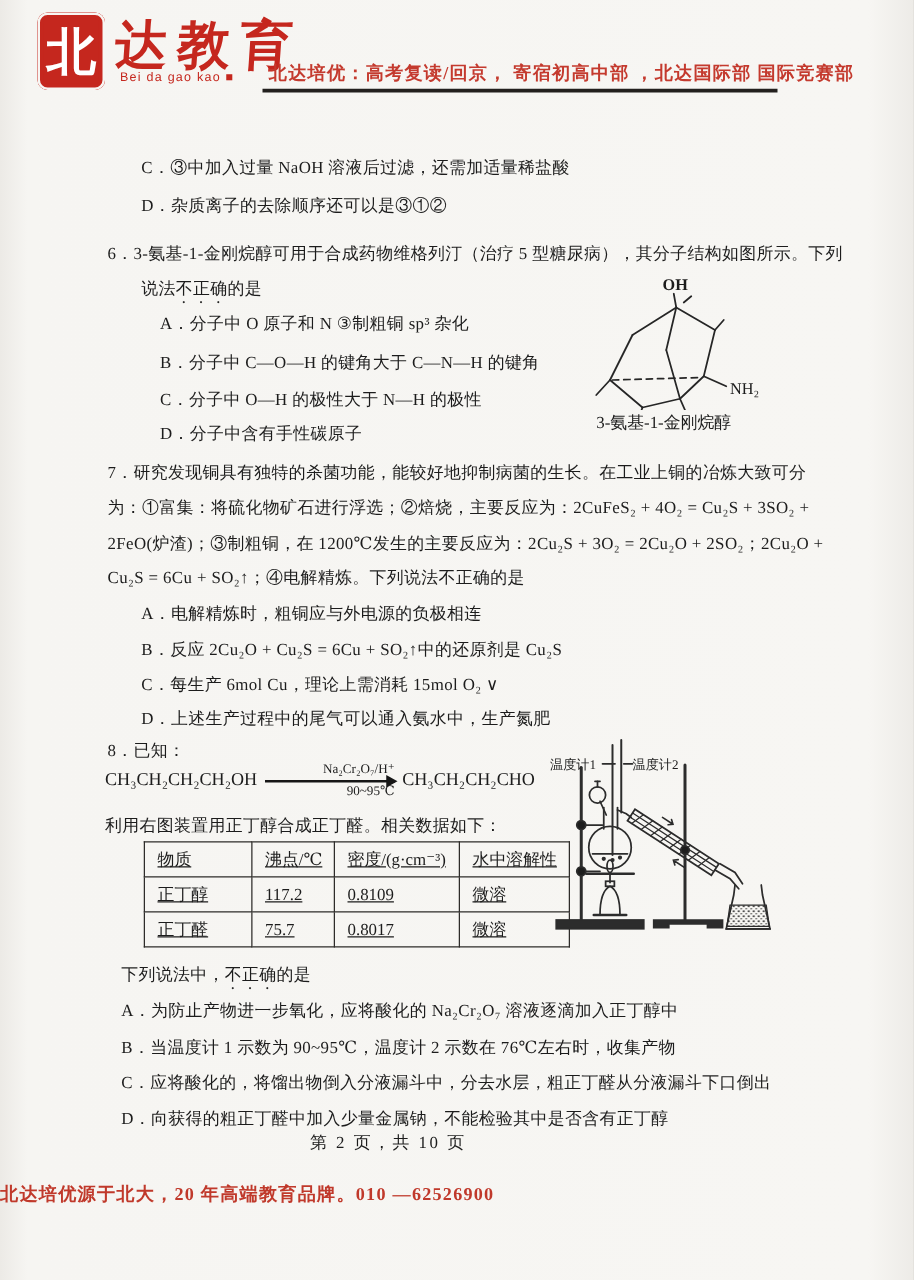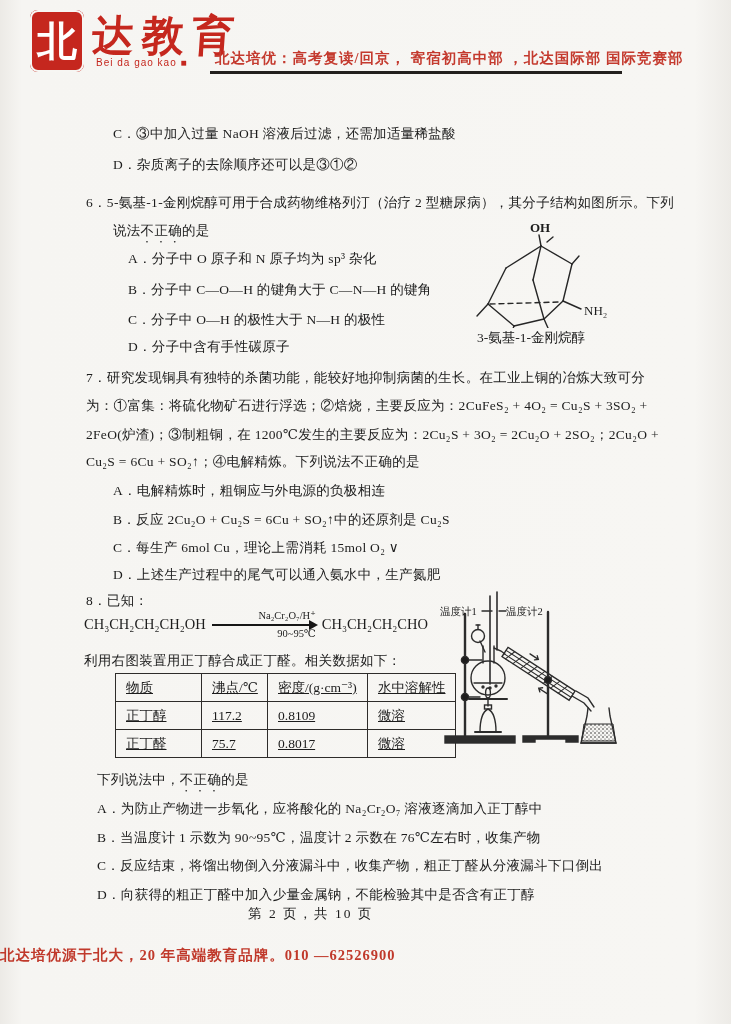--- a/index.html
+++ b/index.html
@@ -63,24 +63,24 @@
     <span>北</span>
   </div>
   <div class="abs brand">达教育</div>
   <div class="abs brand-sub">Bei da gao kao ■</div>
   <div class="abs slogan">北达培优：高考复读/回京， 寄宿初高中部 ，北达国际部 国际竞赛部</div>
   <div class="abs header-rule"></div>
 
   <div class="abs opt" style="left:113px; top:125px;">C．③中加入过量 NaOH 溶液后过滤，还需加适量稀盐酸</div>
   <div class="abs opt" style="left:113px; top:156px;">D．杂质离子的去除顺序还可以是③①②</div>
 
-  <div class="abs body-text" style="left:86px; top:194px;">6．5-氨基-1-金刚烷醇可用于合成药物维格列汀（治疗 2 型糖尿病），其分子结构如图所示。下列</div>
+  <div class="abs body-text" style="left:86px; top:194px;">6．3-氨基-1-金刚烷醇可用于合成药物维格列汀（治疗 5 型糖尿病），其分子结构如图所示。下列</div>
   <div class="abs body-text" style="left:113px; top:222px;"><span>说法</span><span class="emph">不正确</span><span>的是</span></div>
 
-  <div class="abs opt" style="left:128px; top:250px;">A．分子中 O 原子和 N 原子均为 sp³ 杂化</div>
+  <div class="abs opt" style="left:128px; top:250px;">A．分子中 O 原子和 N ③制粗铜 sp³ 杂化</div>
   <div class="abs opt" style="left:128px; top:281px;">B．分子中 C—O—H 的键角大于 C—N—H 的键角</div>
   <div class="abs opt" style="left:128px; top:311px;">C．分子中 O—H 的极性大于 N—H 的极性</div>
   <div class="abs opt" style="left:128px; top:338px;">D．分子中含有手性碳原子</div>
 
   <svg class="abs" style="left:468px; top:218px;" width="160" height="110" viewBox="0 0 160 110">
     <g stroke="#262626" stroke-width="1.4" fill="none" stroke-linecap="round">
       <line x1="71" y1="17" x2="73" y2="28"></line>
       <line x1="73" y1="28" x2="38" y2="50"></line>
       <line x1="73" y1="28" x2="104" y2="46"></line>
       <line x1="73" y1="28" x2="65" y2="62"></line>
@@ -230,19 +230,19 @@
     </defs>
     <path d="M146,140 l-2.5,17 h34 l-2.5,-17 Z" fill="url(#speck)" stroke="#2c2c2c" stroke-width="1"></path>
     <text x="2" y="31" font-size="10.5" fill="#1c1c1c">温度计1</text>
     <text x="68" y="31" font-size="10.5" fill="#1c1c1c">温度计2</text>
   </svg>
 
   <div class="abs body-text" style="left:97px; top:771px;"><span>下列说法中，</span><span class="emph">不正确</span><span>的是</span></div>
 
   <div class="abs opt" style="left:97px; top:800px;">A．为防止产物进一步氧化，应将酸化的 Na₂Cr₂O₇ 溶液逐滴加入正丁醇中</div>
   <div class="abs opt" style="left:97px; top:829px;">B．当温度计 1 示数为 90~95℃，温度计 2 示数在 76℃左右时，收集产物</div>
-  <div class="abs opt" style="left:97px; top:857px;">C．反应结束，将馏出物倒入分液漏斗中，收集产物，粗正丁醛从分液漏斗下口倒出</div>
+  <div class="abs opt" style="left:97px; top:857px;">C．应将酸化的，将馏出物倒入分液漏斗中，分去水层，粗正丁醛从分液漏斗下口倒出</div>
   <div class="abs opt" style="left:97px; top:886px;">D．向获得的粗正丁醛中加入少量金属钠，不能检验其中是否含有正丁醇</div>
 
   <div class="abs page-num" style="left:248px; top:905px;">第 2 页，共 10 页</div>
   <div class="abs footer-line">北达培优源于北大，20 年高端教育品牌。010 —62526900</div>
 
 </div>
 
 </body></html>

